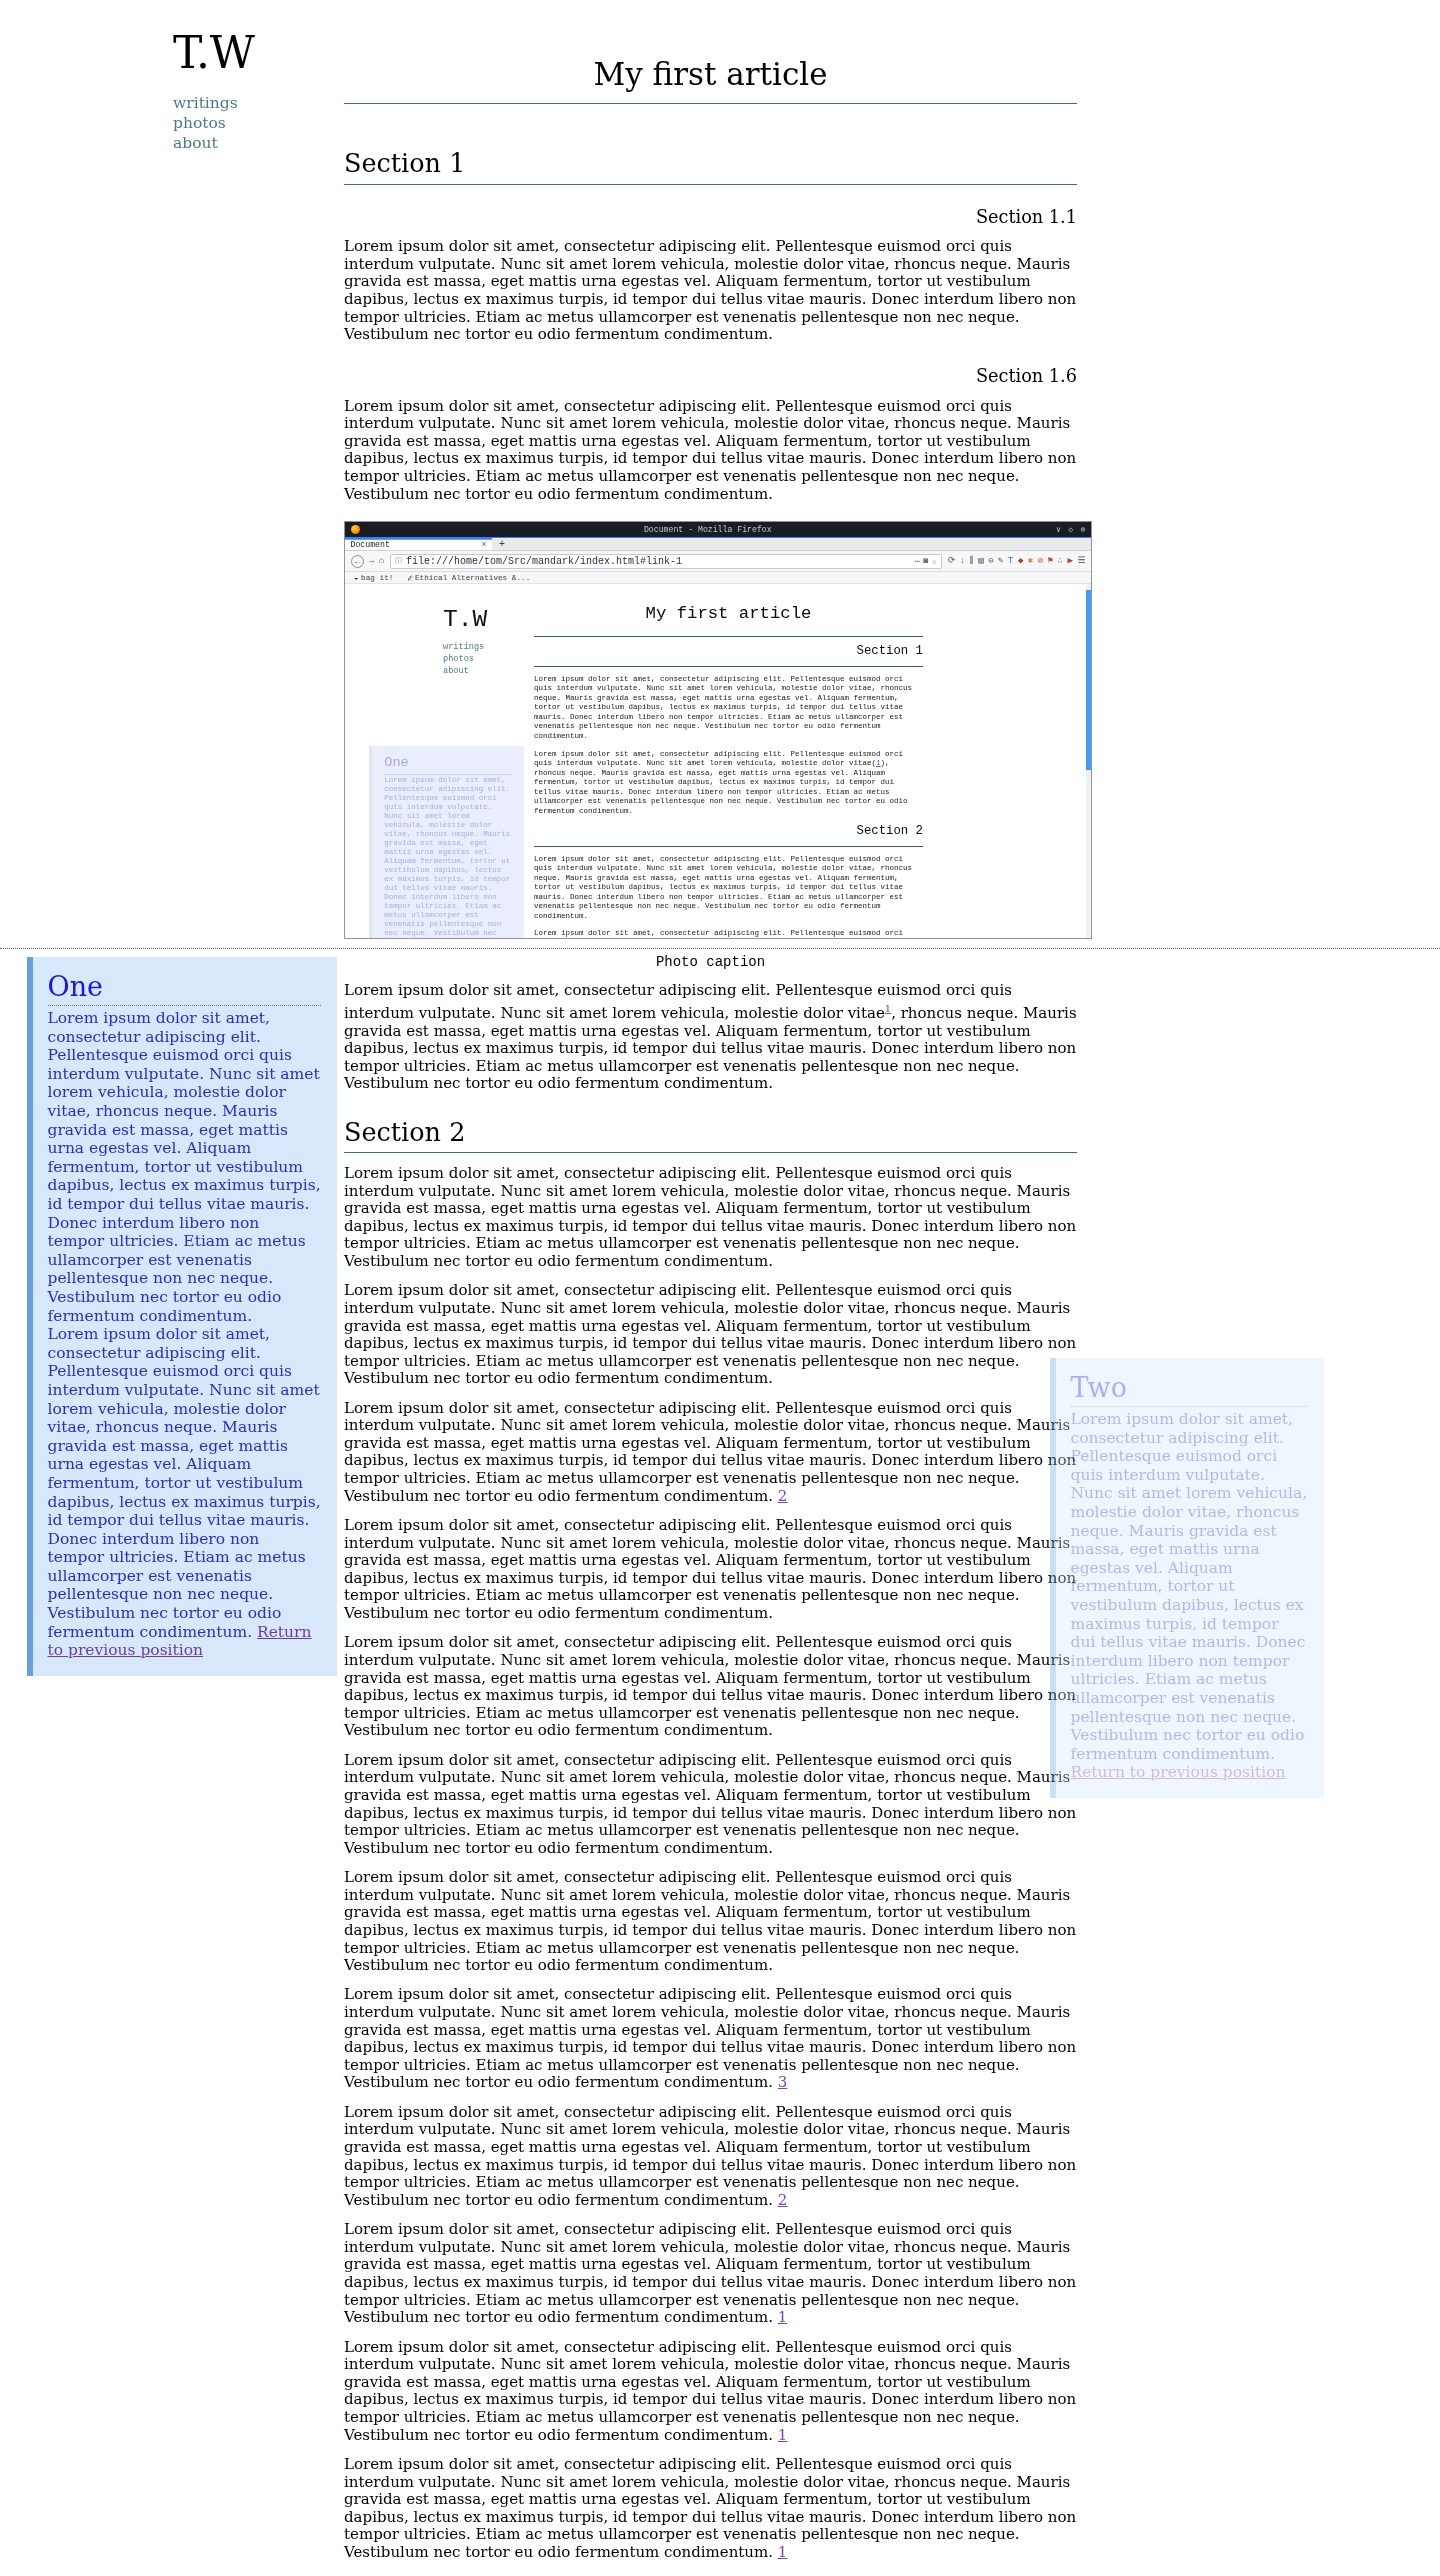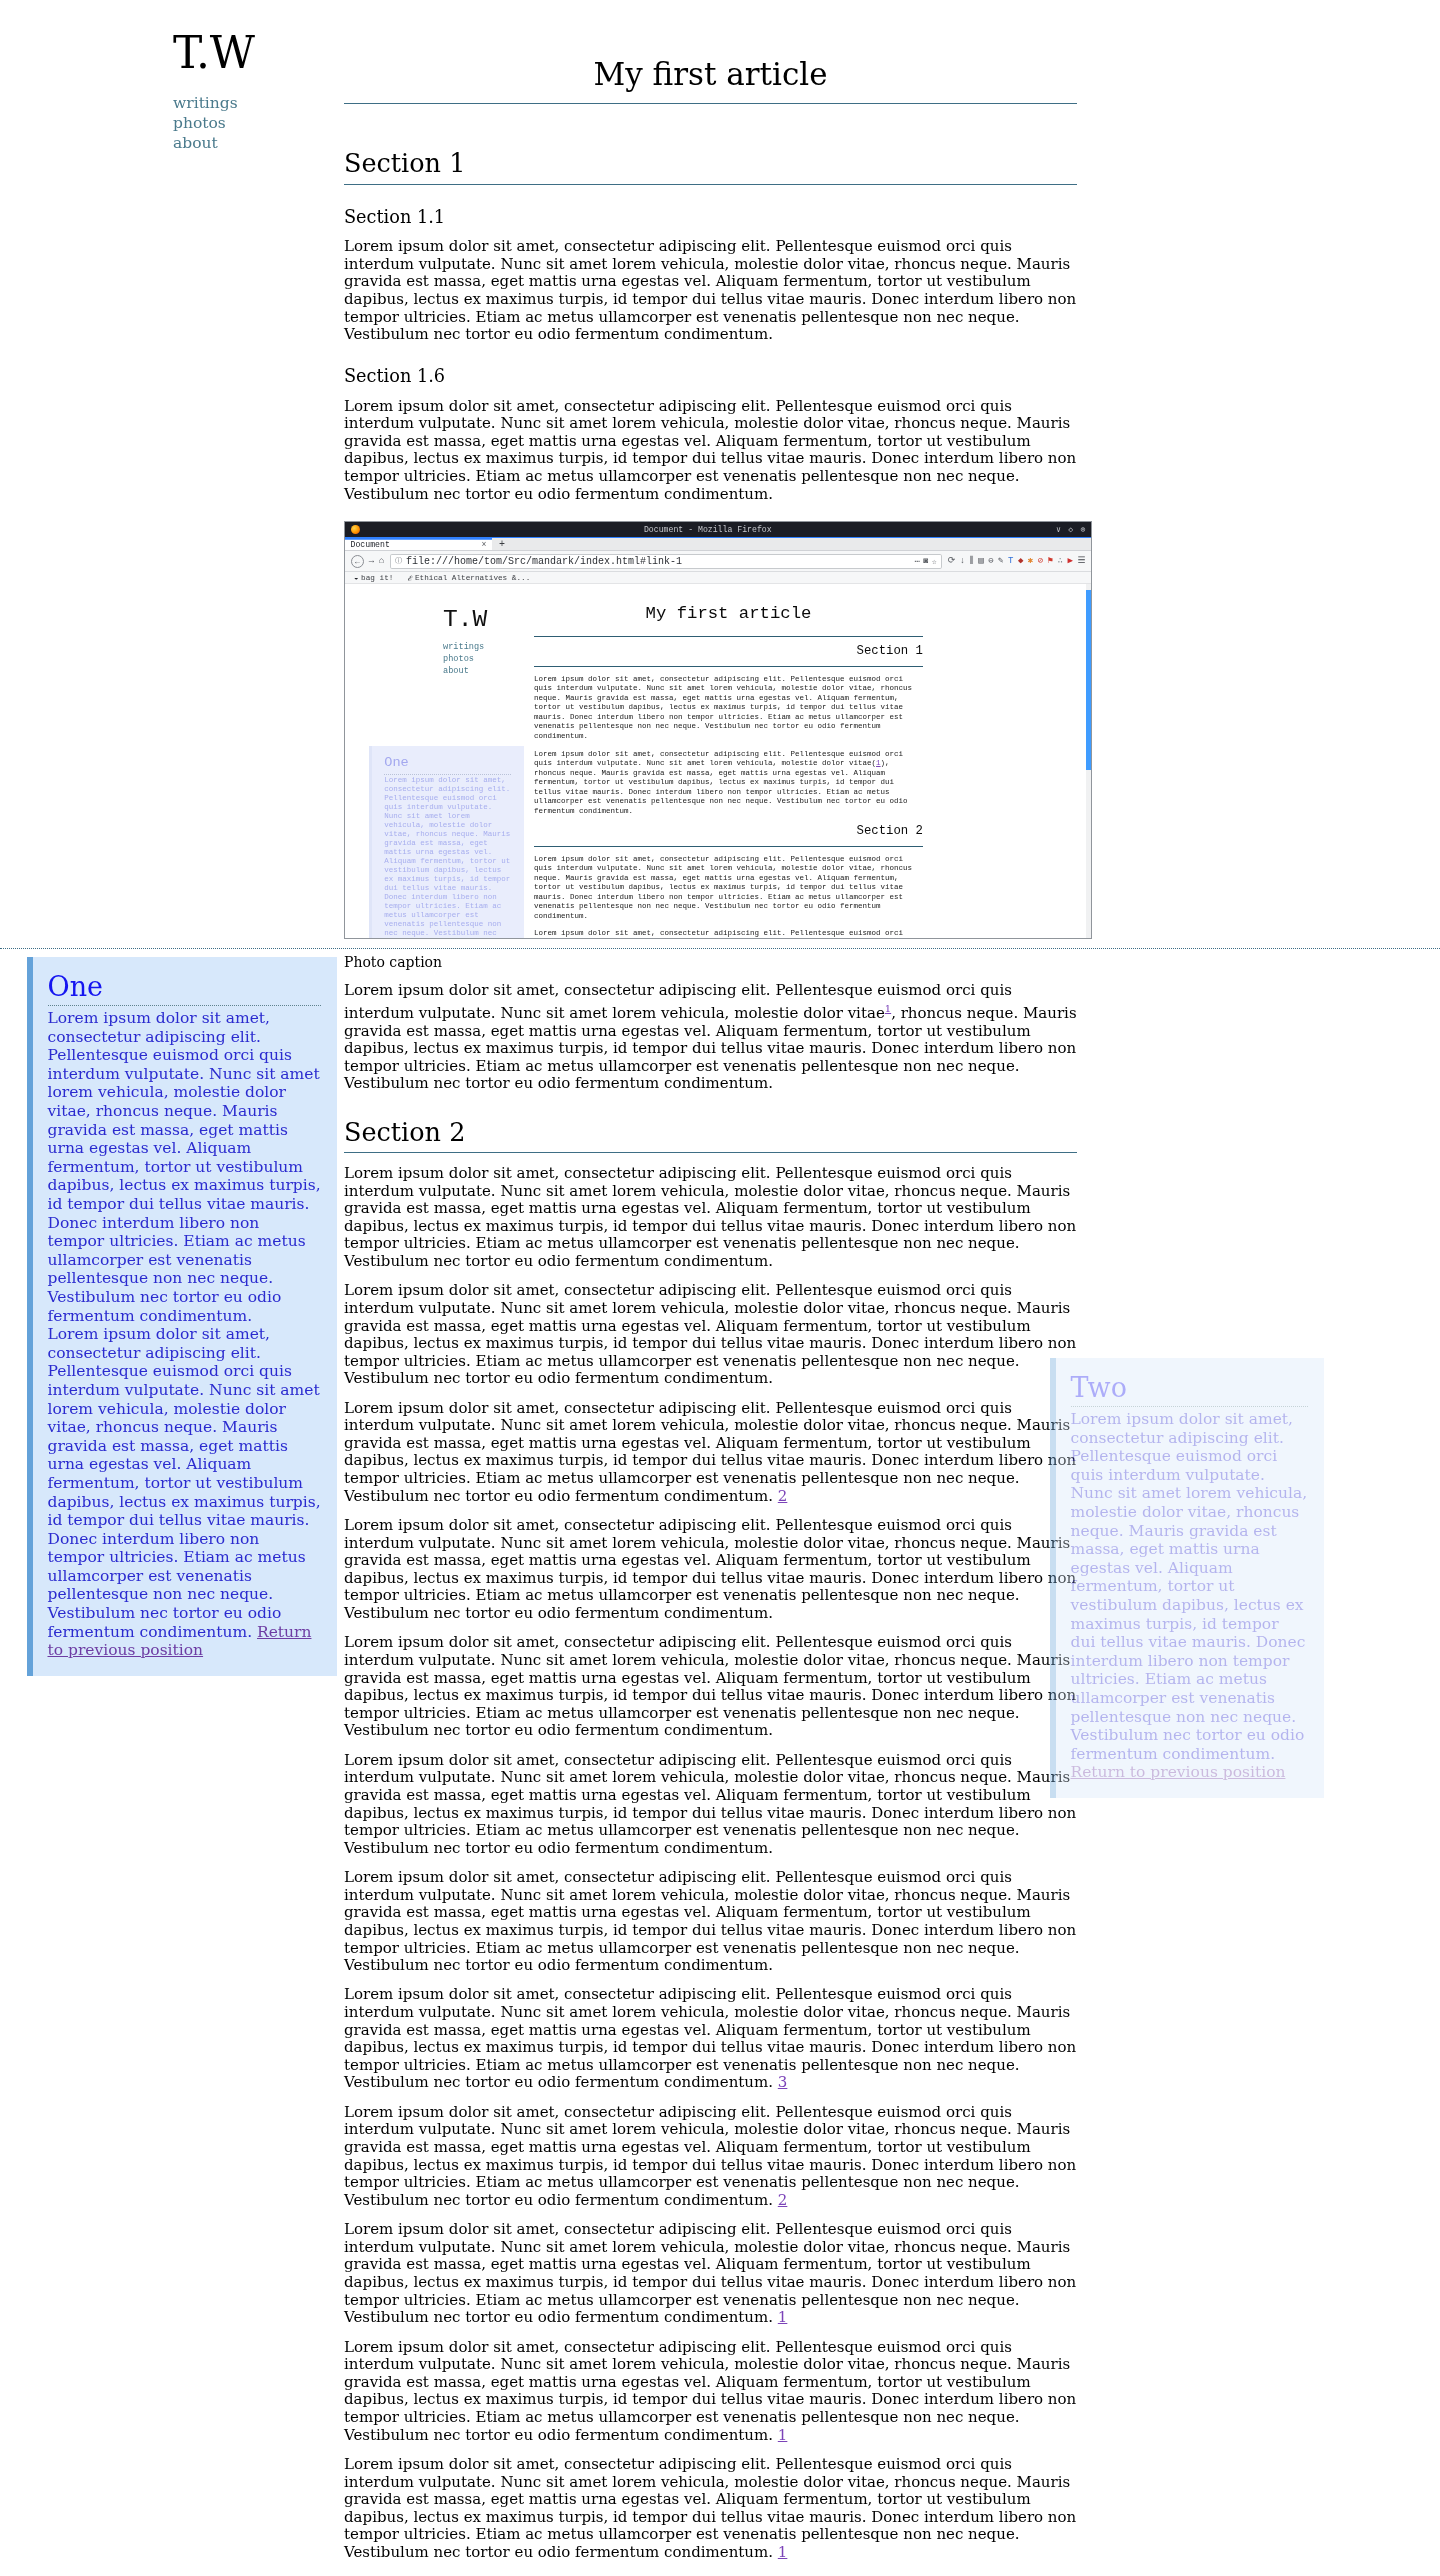--- a/index.html
+++ b/index.html
@@ -12,29 +12,29 @@
   .nav{margin-top:14.5px;}
   .navlink{display:block;font-size:15.5px;line-height:20px;color:#4a7a8c;text-decoration:none;}
 
   
   .main{position:absolute;left:344px;top:0;width:733px;}
   h1.title{font-size:31px;font-weight:normal;text-align:center;margin:56px 0 11px;}
   .rule{border:none;border-top:1.8px solid #3e6e85;height:0;margin:0;}
   h2.sec{font-size:25.5px;font-weight:normal;margin:44px 0 0;padding-bottom:5.5px;
          border-bottom:1.8px solid #3e6e85;}
   h2.sec2{margin-top:23.6px;}
-  h3.sub{font-size:17.7px;font-weight:normal;margin:22px 0 9px;}
+  h3.sub{font-size:17.7px;font-weight:normal;margin:22px 0 9px;text-align:right;}
   p.body{font-size:15px;line-height:17.6px;margin:11.8px 0;}
   .fn{color:#7b43b8;text-decoration:underline;}
   sup.fnref a{color:#7b43b8;text-decoration:underline;font-size:10px;}
 
   
   .shot{margin:18px 0 0;}
   .fullbleed{margin:9px 0 0 -344px;width:1440px;border-top:1.8px dotted #3e6e85;height:0;}
-  .caption{text-align:left;font-size:14px;margin-top:4.5px;}
+  .caption{text-align:center;font-size:14px;margin-top:4.5px;font-family:Liberation Mono, monospace;}
 
   
   .note{position:absolute;width:310px;box-sizing:border-box;background:#d7e8fb;
         border-left:6.4px solid #64a2d9;padding:12.7px 16.4px 16.4px 14.5px;}
   .note h4{font-size:27px;font-weight:normal;color:#1515f0;margin:0;line-height:33px;}
   .note .dotted{border-top:1.8px dotted #5f828e;margin:2.7px 0 2.7px;height:0;}
   .note p{font-size:15.5px;line-height:18.6px;color:#2b2bcf;margin:0;}
   .note .ret{color:#6d3ca3;text-decoration:underline;}
   #note-one{left:27px;top:957px;}
   #note-two{left:1050px;top:1358px;width:274px;opacity:0.35;}

